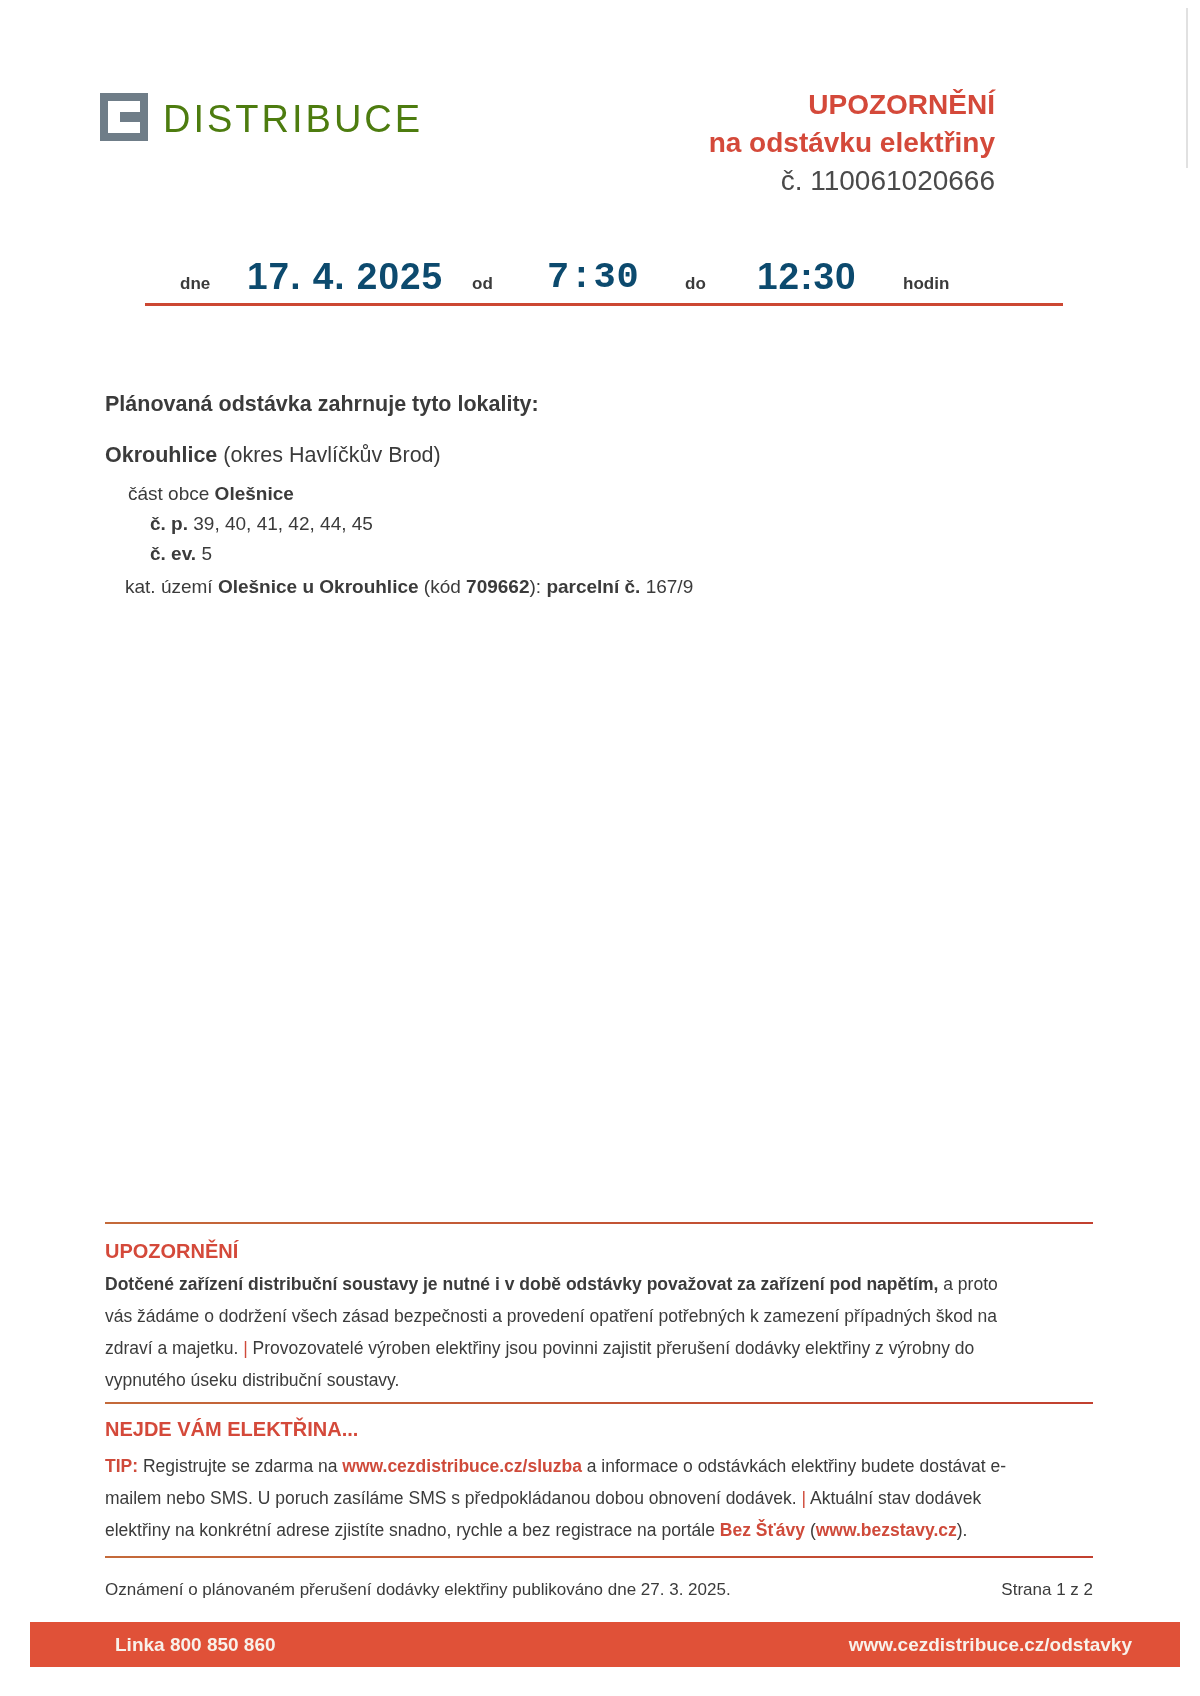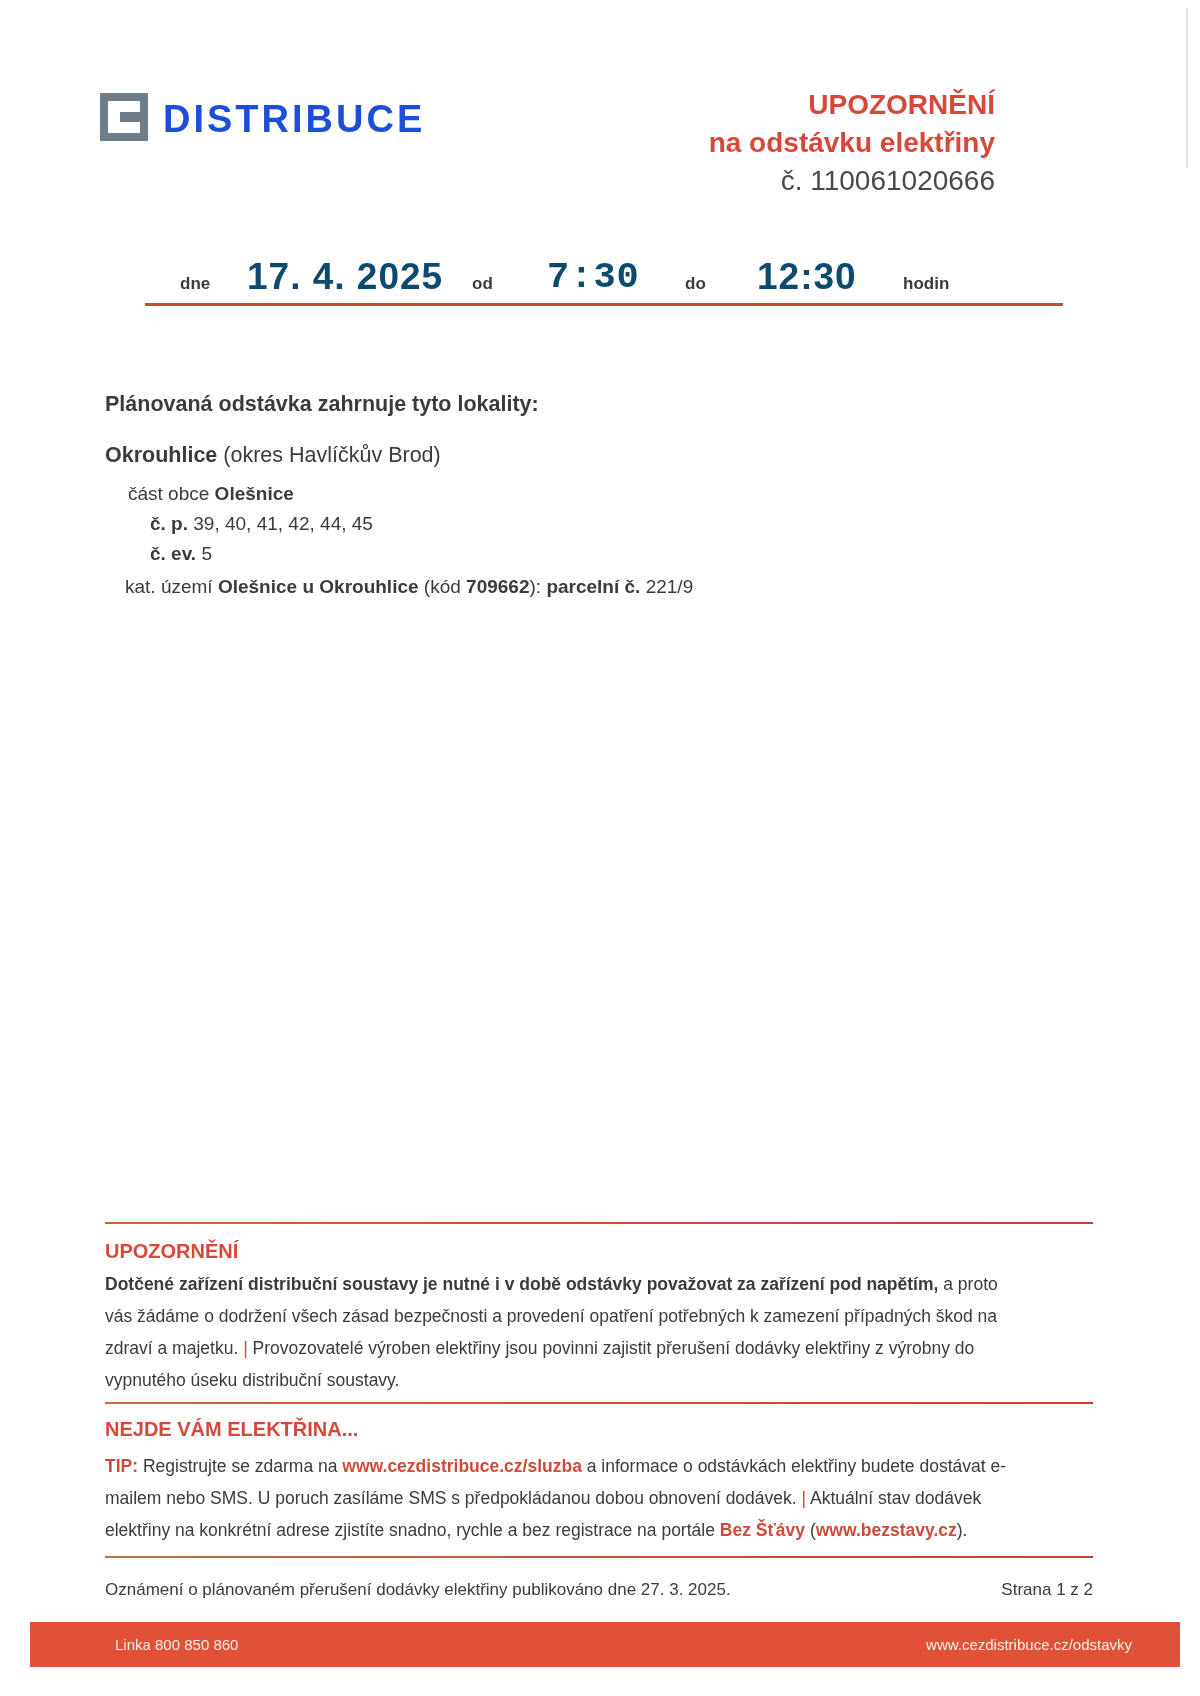--- a/index.html
+++ b/index.html
@@ -15,21 +15,21 @@
   .r{color:#cf4a3a;}
   .rb{color:#cf4a3a;font-weight:bold;}
 
   
   .artifact-vline{position:absolute;left:1186px;top:8px;width:2px;height:160px;background:#d9d9d9;opacity:.8;}
 
   
   .logo{position:absolute;left:100px;top:93px;width:48px;height:48px;background:#6f7d88;}
   .logo-inner{position:absolute;left:8px;top:8px;width:32px;height:32px;background:#ffffff;}
   .logo-bar{position:absolute;left:12px;top:11px;width:20px;height:10px;background:#6f7d88;}
-  .brand-text{position:absolute;left:163px;top:98px;font-size:38px;font-weight:bold;color:#1d4ed8;letter-spacing:3px;}
+  .brand-text{position:absolute;left:163px;top:98px;font-size:38px;font-weight:normal;color:#4d7c0f;letter-spacing:3px;}
   .notice-block{position:absolute;right:205px;top:86px;text-align:right;line-height:38px;}
   .notice-l1,.notice-l2{font-size:28px;font-weight:bold;color:#d4493a;}
   .notice-l3{font-size:28px;font-weight:normal;color:#4a4a4a;}
 
   
   .schedule{position:absolute;left:0;top:250px;width:1200px;height:62px;margin-left:15px;}
   .schedule .lbl{position:absolute;font-size:17px;font-weight:bold;color:#3b3b3b;top:24px;}
   .schedule .big{position:absolute;font-size:37px;font-weight:bold;color:#0c4a6e;top:6px;letter-spacing:1px;}
   .sch-dne{left:165px;} .sch-date{left:232px;}
   .sch-od{left:457px;}  .sch-from{left:532px;font-family:Liberation Mono, monospace;}
@@ -59,21 +59,21 @@
 
   
   .footnote-row{position:absolute;left:105px;top:1580px;width:988px;display:flex;justify-content:space-between;font-size:17px;color:#3b3b3b;}
 
   
   .footer-bar{
     position:absolute;left:30px;top:1622px;width:1150px;height:45px;
     background:#e05138;display:flex;align-items:center;justify-content:space-between;
     padding:0 48px 0 85px;box-sizing:border-box;
   }
-  .footer-bar span{color:#f8f1ea;font-size:15px;font-weight:normal;}
+  .footer-bar span{color:#f8f1ea;font-size:19px;font-weight:bold;}
 </style>
 </head>
 <body>
 
 <div class="page">
 
   <div class="artifact-vline"></div>
 
   <div class="logo">
     <div class="logo-inner">
@@ -111,21 +111,21 @@
 
   <div class="loc-cp">
     <span class="b">č. p.</span><span> 39, 40, 41, 42, 44, 45</span>
   </div>
 
   <div class="loc-cev">
     <span class="b">č. ev.</span><span> 5</span>
   </div>
 
   <div class="loc-kat">
-    <span>kat. území </span><span class="b">Olešnice u Okrouhlice</span><span> (kód </span><span class="b">709662</span><span>): </span><span class="b">parcelní č.</span><span> 221/9</span>
+    <span>kat. území </span><span class="b">Olešnice u Okrouhlice</span><span> (kód </span><span class="b">709662</span><span>): </span><span class="b">parcelní č.</span><span> 167/9</span>
   </div>
 
   <div class="divider d1"></div>
   <div class="warn-heading">UPOZORNĚNÍ</div>
   <p class="warn-par">
     <span class="b">Dotčené zařízení distribuční soustavy je nutné i v době odstávky považovat za zařízení pod napětím,</span><span> a proto vás žádáme o dodržení všech zásad bezpečnosti a provedení opatření potřebných k zamezení případných škod na zdraví a majetku. </span><span class="r">|</span><span> Provozovatelé výroben elektřiny jsou povinni zajistit přerušení dodávky elektřiny z výrobny do vypnutého úseku distribuční soustavy.</span>
   </p>
 
   <div class="divider d2"></div>
   <div class="np-heading">NEJDE VÁM ELEKTŘINA...</div>

